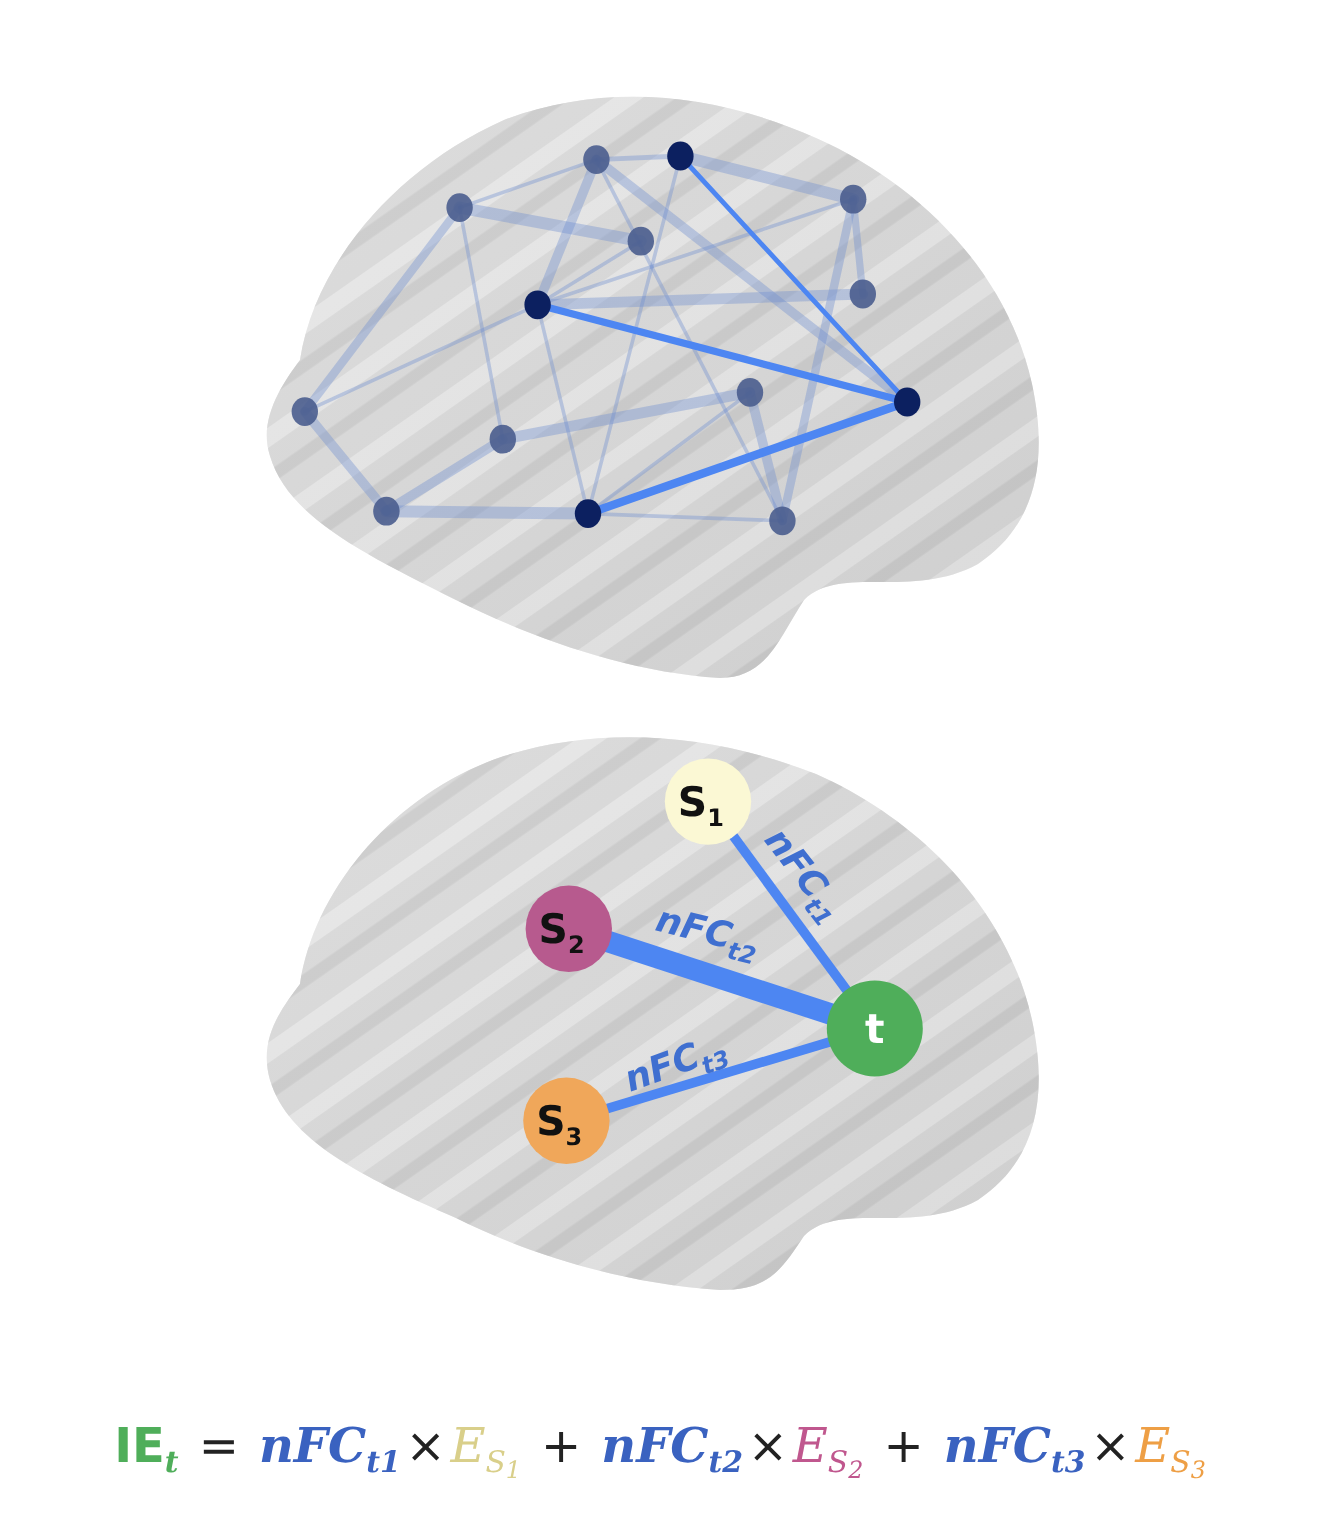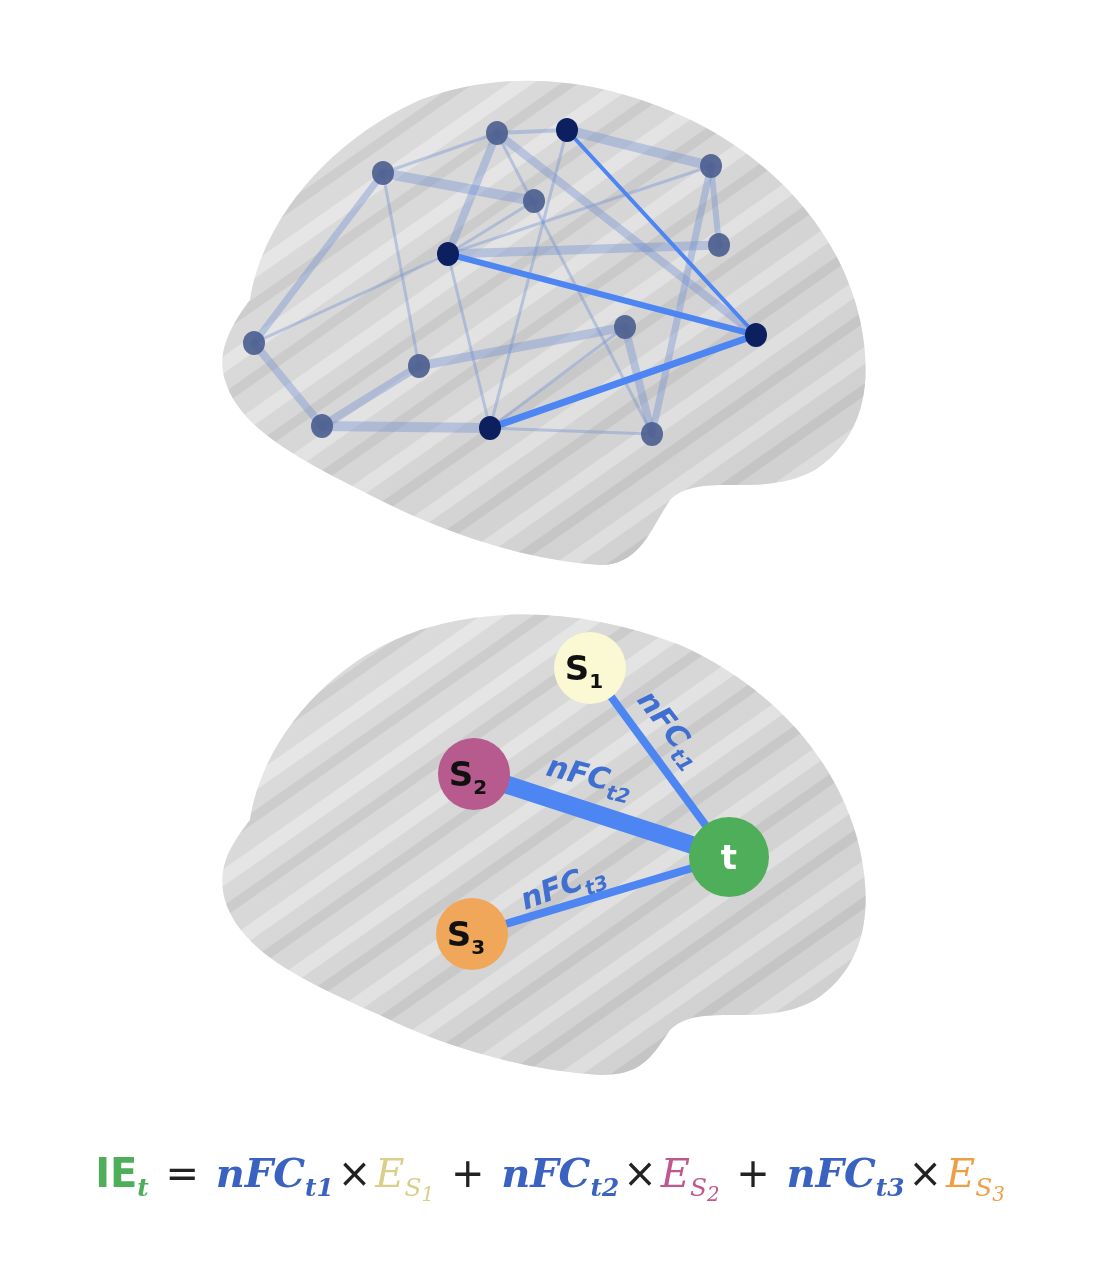--- a/index.html
+++ b/index.html
@@ -1,21 +1,21 @@
 <!DOCTYPE html>
 <html><head>
   <meta charset="utf-8">
   <style>
     html, body { margin: 0; padding: 0; background: #ffffff; }
     body { width: 1100px; height: 1276px; position: relative; overflow: hidden;
            font-family: "DejaVu Serif", serif; }
     #canvas { position: absolute; left: 0; top: 0; width: 1100px; height: 1276px; }
     .node-label { font-family: "DejaVu Sans", sans-serif; font-weight: bold; }
     .edge-label { font-family: "DejaVu Sans", sans-serif; font-weight: bold; font-style: italic; fill: #3f6fd0; }
-    #equation { position: absolute; left: 0; top: 1138px; width: 1100px; height: 70px;
+    #equation { position: absolute; left: 0; top: 1170px; width: 1100px; height: 70px;
                 text-align: center; white-space: nowrap; font-size: 40px; line-height: 70px; }
     #equation span { display: inline-block; vertical-align: baseline; }
     .eq-ie { font-family: "DejaVu Sans", sans-serif; font-weight: bold; color: #4fae5a; }
     .eq-nfc { font-family: "DejaVu Serif", serif; font-weight: bold; font-style: italic; color: #3a62c0; }
     .eq-op { font-family: "DejaVu Sans", sans-serif; color: #222222; margin: 0 4px; }
     .eq-e { font-family: "DejaVu Serif", serif; font-style: italic; }
     sub { font-size: 62%; vertical-align: -0.35em; }
     sub sub { font-size: 80%; vertical-align: -0.25em; }
   </style>
 </head>

